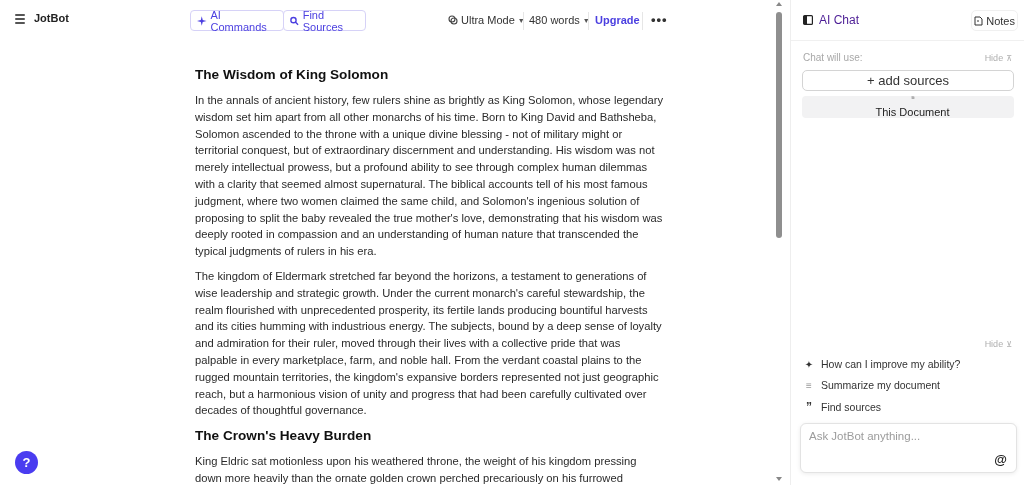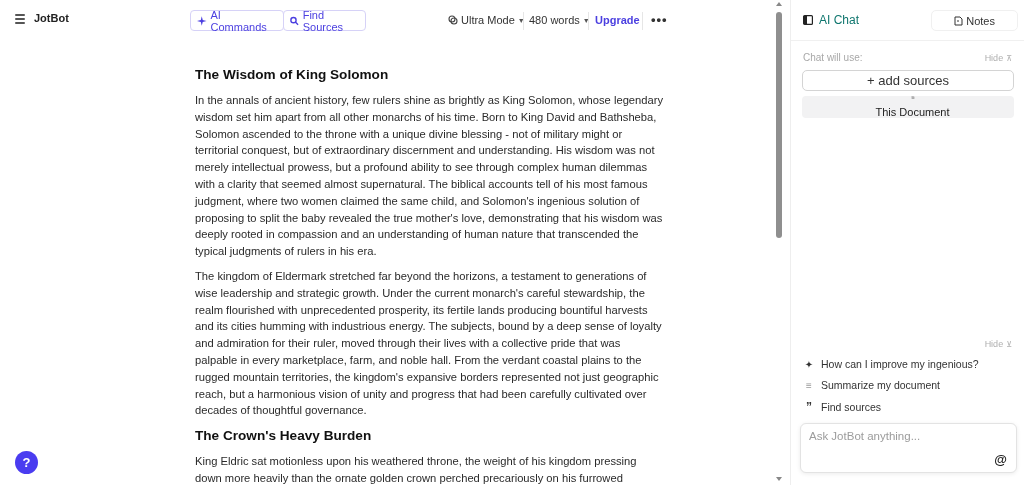--- a/index.html
+++ b/index.html
@@ -30,22 +30,22 @@
 
   
   .scrollbar { position: absolute; left: 774px; top: 0; width: 10px; height: 485px; cursor: pointer; }
   .scroll-up { position: absolute; left: 2px; top: 2px; width: 0; height: 0; border-left: 3px solid transparent; border-right: 3px solid transparent; border-bottom: 4px solid #888; }
   .scroll-thumb { position: absolute; left: 2px; top: 12px; width: 6px; height: 226px; background: #8f8f8f; border-radius: 3px; }
   .scroll-down { position: absolute; left: 2px; top: 477px; width: 0; height: 0; border-left: 3px solid transparent; border-right: 3px solid transparent; border-top: 4px solid #888; }
 
   
   .panel { position: absolute; left: 790px; top: 0; width: 234px; height: 485px; border-left: 1px solid #eeeeee; background: #fff; }
   .panel-head { height: 41px; border-bottom: 1px solid #f0f0f0; position: relative; }
-  .panel-title { position: absolute; left: 12px; top: 13px; font-size: 12px; color: #0f766e; display: flex; align-items: center; gap: 6px; justify-content: space-between; }
-  .notes-btn { position: absolute; right: 6px; top: 10px; height: 21px; padding: 0 22px; border: 1px solid #f0f0f0; border-radius: 5px; font-size: 11px; color: #333; display: flex; align-items: center; gap: 3px; cursor: pointer; }
+  .panel-title { position: absolute; left: 12px; top: 13px; font-size: 12px; color: #4c1d95; display: flex; align-items: center; gap: 6px; justify-content: space-between; }
+  .notes-btn { position: absolute; right: 6px; top: 10px; height: 21px; padding: 0 2px; border: 1px solid #f0f0f0; border-radius: 5px; font-size: 11px; color: #333; display: flex; align-items: center; gap: 3px; cursor: pointer; }
   .chat-use { position: absolute; left: 12px; top: 52px; font-size: 10px; color: #a8a8a8; }
   .hide { position: absolute; right: 12px; font-size: 9px; color: #b0b0b0; cursor: pointer; display: flex; align-items: center; gap: 3px; }
   .add-sources { position: absolute; left: 11px; top: 70px; width: 212px; height: 21px; border: 1px solid #d4d4d4; border-radius: 5px; font-size: 13px; color: #333; display: flex; align-items: center; justify-content: center; cursor: pointer; background: #fff; }
   .this-doc { position: absolute; left: 11px; top: 96px; width: 212px; height: 22px; background: #f2f2f3; border-radius: 4px; font-size: 11px; color: #222; display: flex; align-items: center; gap: 7px; padding-left: 9px; cursor: pointer; flex-direction: column; }
 
   .suggest { position: absolute; left: 13px; font-size: 10.5px; color: #333; display: flex; align-items: center; gap: 7px; cursor: pointer; }
   .suggest .ic { width: 10px; text-align: center; font-size: 10px; color: #333; }
 
   .ask { position: absolute; left: 9px; top: 423px; width: 217px; height: 50px; border: 1px solid #e3e3e3; border-radius: 6px; box-shadow: 0 1px 4px rgba(0,0,0,0.08); background: #fff; }
   .ask input { position: absolute; left: 8px; top: 6px; width: 180px; border: none; outline: none; font-size: 11.5px; color: #333; background: transparent; font-family: "Liberation Sans", sans-serif; }
@@ -159,21 +159,21 @@
       <span>This Document</span>
     </div>
 
     <div class="hide" style="top:339px">
       <span>Hide</span>
       <span style="font-size:8px">⊻</span>
     </div>
 
     <div class="suggest" style="top:358px">
       <span class="ic">✦</span>
-      <span>How can I improve my ingenious?</span>
+      <span>How can I improve my ability?</span>
     </div>
     <div class="suggest" style="top:379px">
       <span class="ic" style="color:#999">≡</span>
       <span>Summarize my document</span>
     </div>
     <div class="suggest" style="top:400px">
       <span class="ic" style="font-weight:bold;font-size:12px">”</span>
       <span>Find sources</span>
     </div>
 

